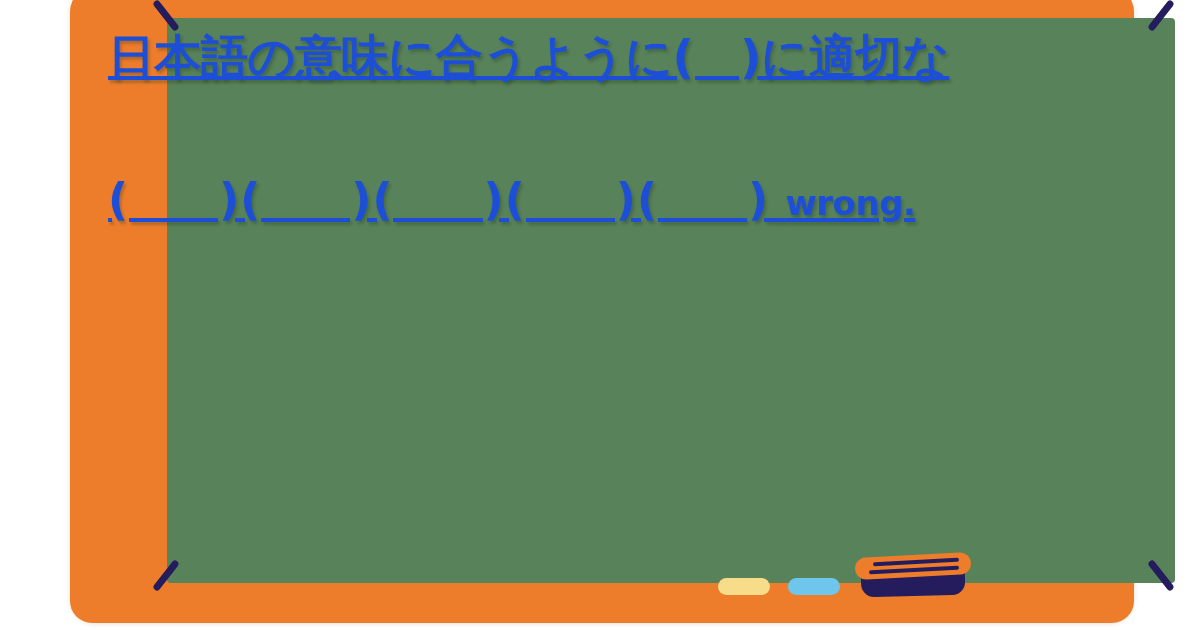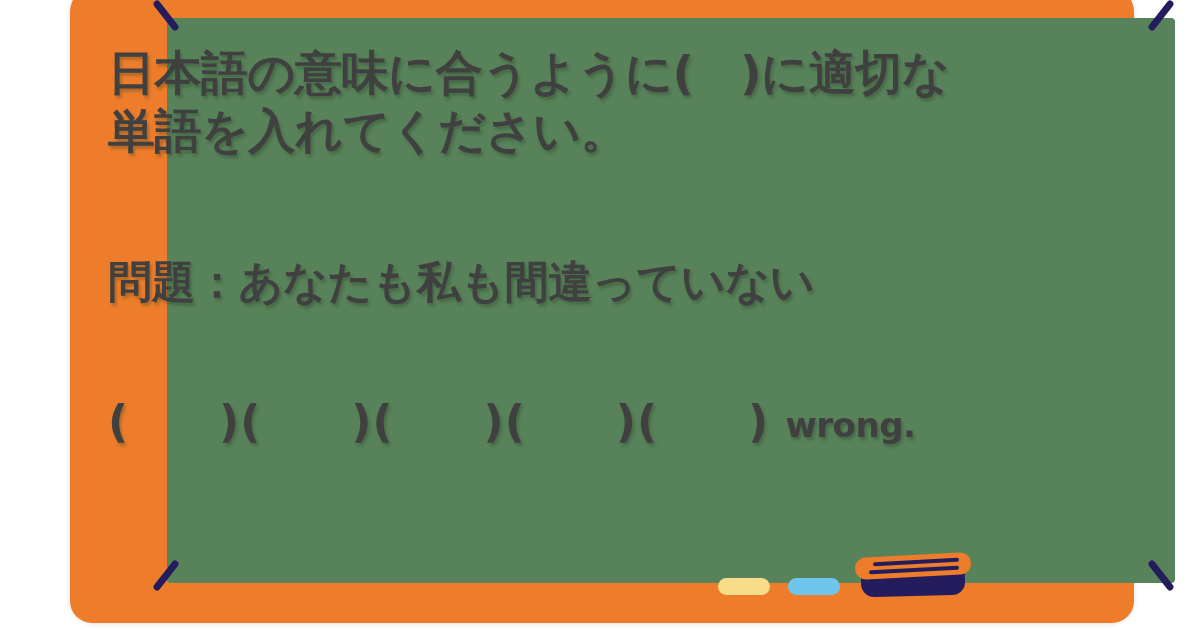--- a/index.html
+++ b/index.html
@@ -123,24 +123,25 @@
     border-radius: 2px;
     transform: rotate(-3deg);
   }
   #eraser-stripe-1 { left: 18px; top: 9px;  width: 86px; }
   #eraser-stripe-2 { left: 14px; top: 17px; width: 90px; }
 
   
   #board-text {
     position: absolute;
     left: 108px;
-    top: 44px;
+    top: 28px;
     width: 900px;
-    color: #404040;
+    color: #1d4ed8;
     text-shadow: 2px 3px 3px rgba(30, 52, 30, 0.30);
+    text-decoration: underline;
     -webkit-font-smoothing: antialiased;
   }
   .line-block {
     font-weight: bold;
     letter-spacing: -0.5px;
   }
   #instruction {
     font-size: 47px;
     line-height: 58px;
     margin: 0;
@@ -176,24 +177,22 @@
     <div class="corner-mark corner-tl"></div>
     <div class="corner-mark corner-tr"></div>
     <div class="corner-mark corner-bl"></div>
     <div class="corner-mark corner-br"></div>
   </div>
 
   <div id="board-text">
 
     <p id="instruction" class="line-block">
       <span>日本語の意味に合うように(　)に適切な</span><br>
-      <span>単語を入れてください。</span>
     </p>
 
-    <p id="question" class="line-block">問題：あなたも私も間違っていない</p>
 
     <p id="answer-line" class="line-block"><span id="answer-blanks">(　　)(　　)(　　)(　　)(　　) </span><span id="answer-word">wrong.</span></p>
   </div>
 
   <div id="chalk-ledge"></div>
 
   <div id="chalk-yellow" class="chalk"></div>
   <div id="chalk-blue" class="chalk"></div>
 
   <div id="eraser">

